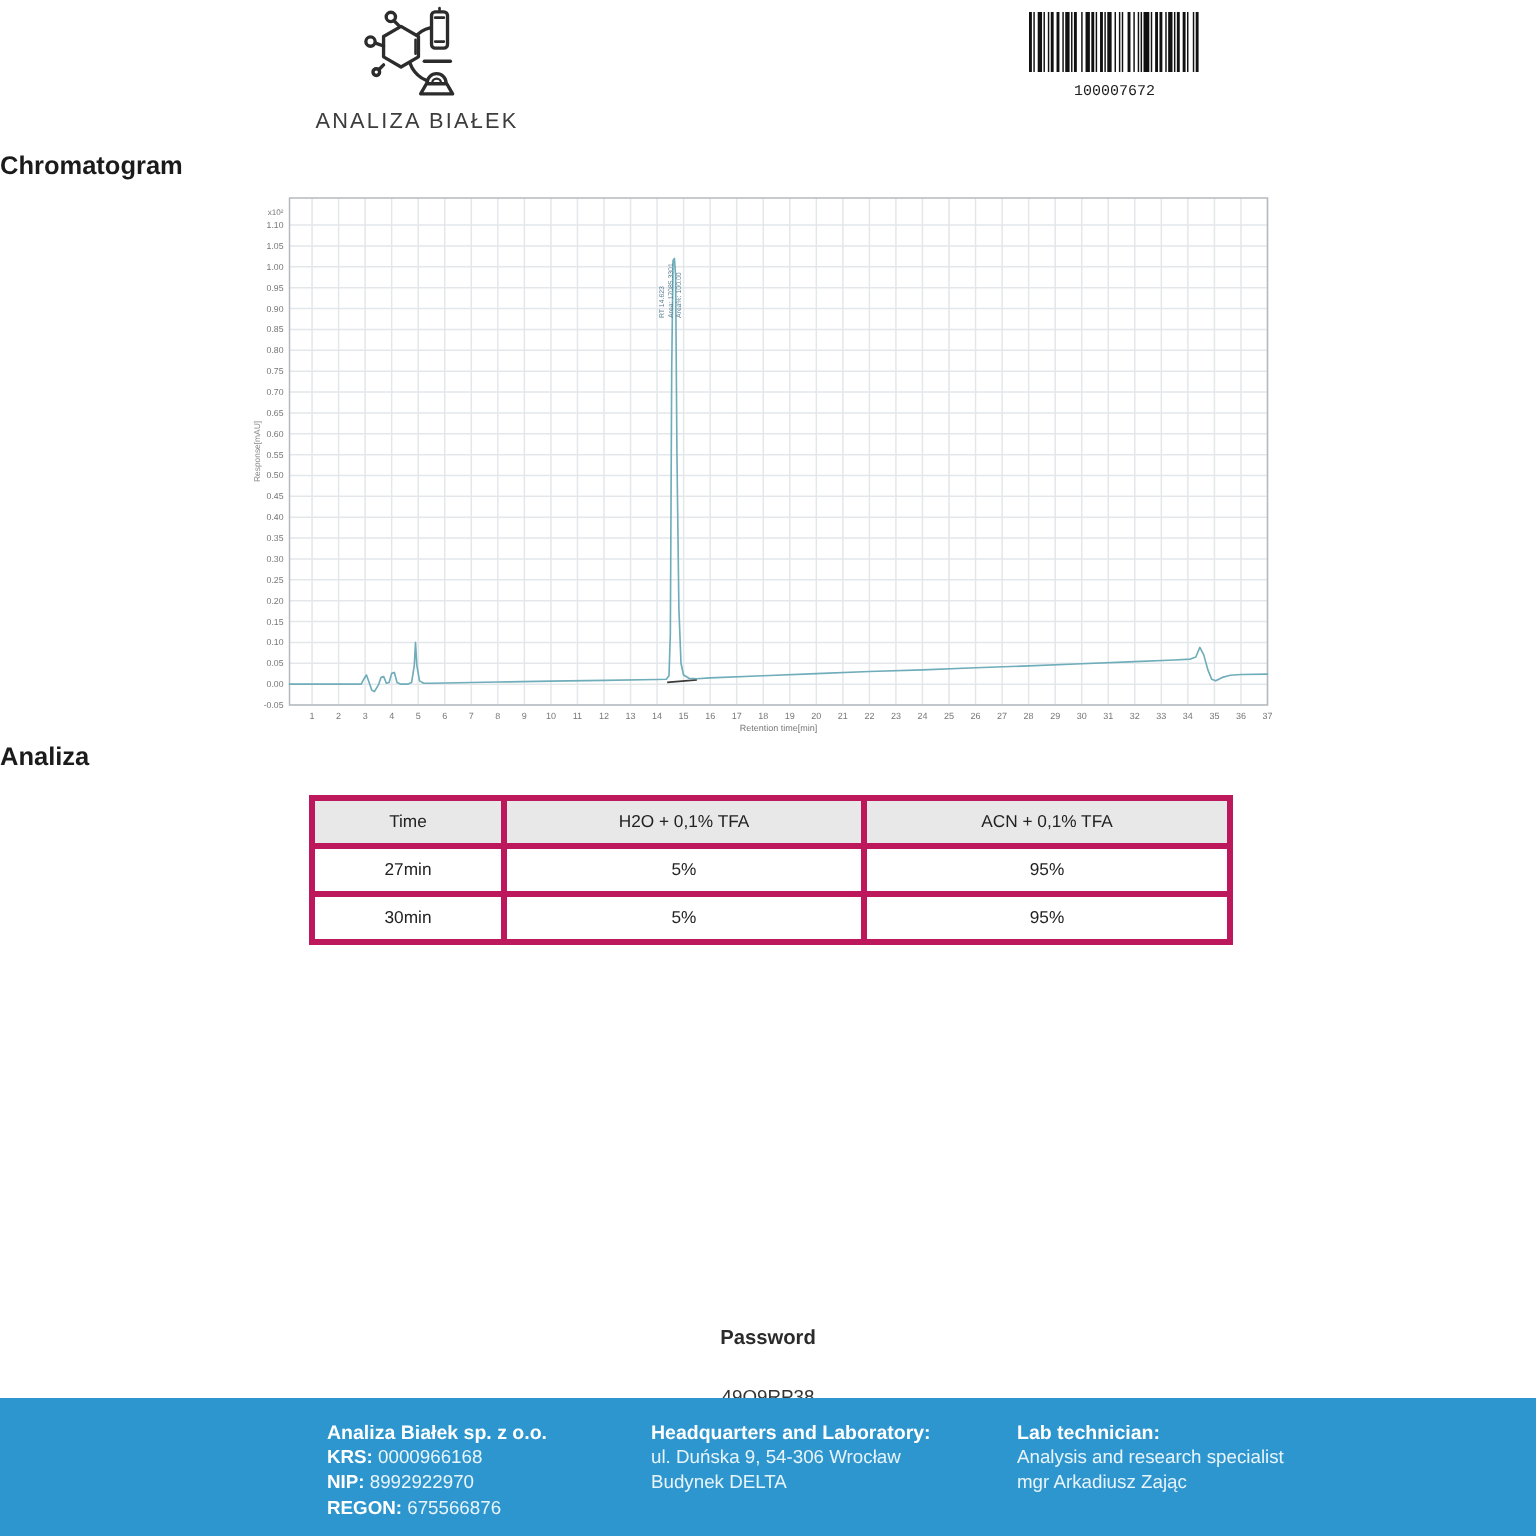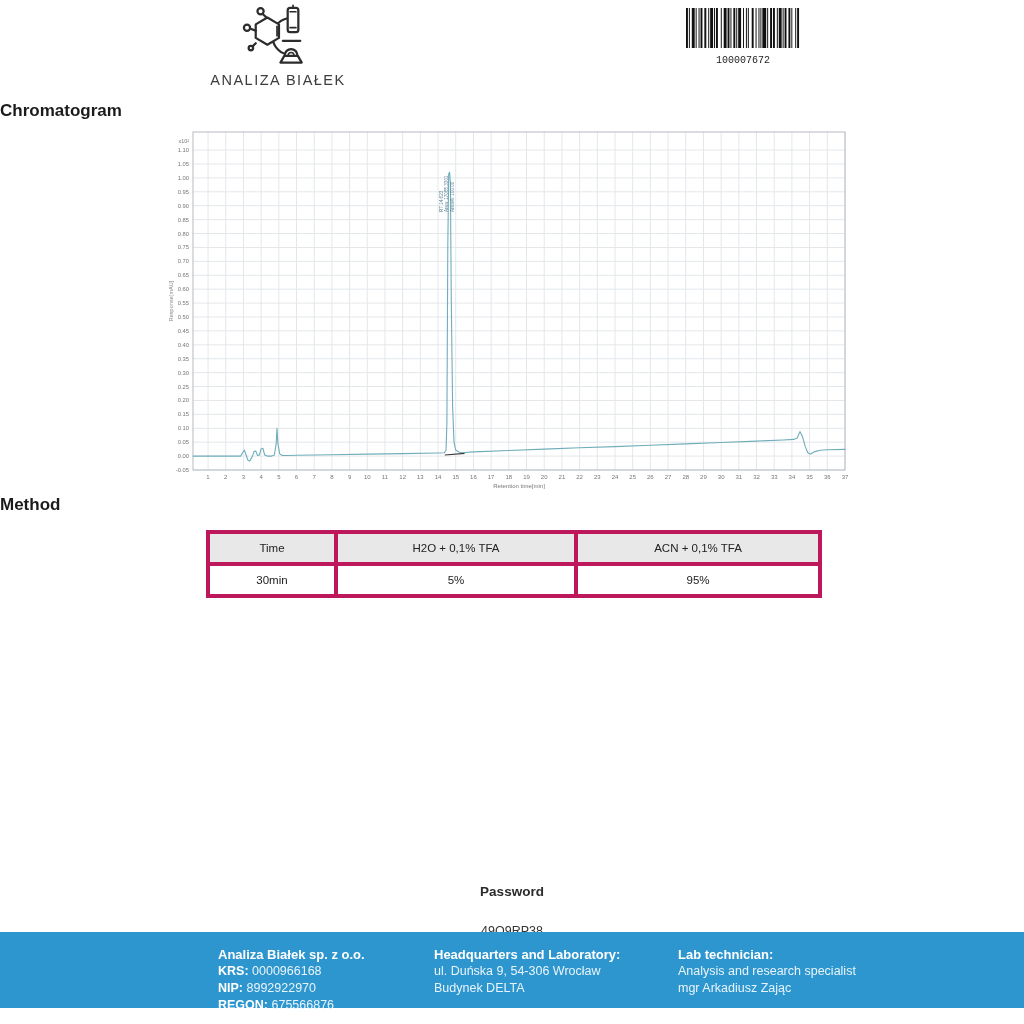--- a/index.html
+++ b/index.html
@@ -28,21 +28,21 @@
   table.method th{background:#e8e8e8;}
   table.method col.c1{width:128px;} table.method col.c2{width:240px;} table.method col.c3{width:244px;}
   table.method{border:1.5px solid #2f2f2f;}
 
   
   .pw-wrap{left:0;top:884px;width:1024px;text-align:center;}
   .pw-label{font-weight:bold;font-size:13.5px;color:#2b2b2b;}
   .pw-value{margin-top:25px;font-size:12.5px;color:#333;}
 
   
-  .footer{left:0;top:932px;width:1024px;height:76px;text-decoration:underline;}
+  .footer{left:0;top:932px;width:1024px;height:92px;text-decoration:underline;}
   .fcol{position:absolute;top:14px;color:#fff;}
   .fcol .ftitle{font-weight:bold;font-size:13px;line-height:17px;}
   .fcol .fline{font-size:12.5px;line-height:17px;color:#e8f4fb;}
   .fcol .fline b{color:#ffffff;}
   .fcol1{left:218px;} .fcol2{left:434px;} .fcol3{left:678px;}
 </style>
 </head>
 <body>
 
 <div class="abs logo-wrap">
@@ -244,35 +244,40 @@
       <line x1="279.7763907734057" y1="327.97777777777776" x2="299.5929443690638" y2="326.30864197530866" stroke="#3a3a3a" stroke-width="1.2"></line>
       <polyline points="28.0,329.1 75.8,329.1 77.5,325.8 79.3,323.0 81.1,328.0 82.8,333.0 84.6,334.1 87.3,329.6 89.0,324.6 90.8,324.1 92.6,328.5 94.4,328.0 96.1,321.9 97.9,321.3 99.7,328.0 102.3,329.1 106.7,329.1 109.4,328.0 111.2,316.6 112.0,301.3 112.9,316.6 114.7,326.9 117.4,328.5 122.7,328.5 131.5,328.3 166.9,327.7 202.3,327.1 237.7,326.6 273.1,326.0 279.2,325.8 281.0,323.5 281.9,295.7 282.8,120.4 283.7,46.7 284.6,45.3 285.4,56.5 286.3,176.1 287.6,279.0 289.0,315.2 290.7,323.0 294.3,325.2 299.6,325.5 308.4,324.9 343.8,323.5 379.2,322.1 414.6,320.7 450.0,319.6 485.4,318.2 520.8,316.9 556.1,315.5 591.5,314.1 618.1,313.0 628.7,312.4 632.2,311.0 634.9,304.6 637.5,309.6 640.2,319.4 642.8,325.8 645.5,326.9 649.9,324.6 655.2,323.2 662.3,322.7 680.0,322.4" fill="none" stroke="#6fadba" stroke-width="1.1" stroke-linejoin="round" stroke-linecap="round"></polyline>
       <g transform="translate(277.5,85) rotate(-90)">
         <text x="0" y="0" font-size="4.6" fill="#567e90" font-family="Liberation Sans, sans-serif">RT 14.623</text>
         <text x="0" y="5.9" font-size="4.6" fill="#567e90" font-family="Liberation Sans, sans-serif">Area: 17085.3301</text>
         <text x="0" y="11.8" font-size="4.6" fill="#567e90" font-family="Liberation Sans, sans-serif">Area%: 100.00</text>
       </g>
     </svg>
 </div>
 
-<div class="abs sect-title" id="method-title">Method</div>
+<div class="abs sect-title" id="method-title">Analiza</div>
 <table class="method">
   <colgroup>
       <col class="c1">
       <col class="c2">
       <col class="c3">
     </colgroup>
   <thead>
       <tr id="method-head">
         <th>Time</th>
         <th>H2O + 0,1% TFA</th>
         <th>ACN + 0,1% TFA</th>
       </tr>
     </thead>
   <tbody id="method-body">
+      <tr>
+        <td>27min</td>
+        <td>5%</td>
+        <td>95%</td>
+      </tr>
       <tr>
         <td>30min</td>
         <td>5%</td>
         <td>95%</td>
       </tr>
     </tbody>
 </table>
 
 <div class="abs pw-wrap">
   <div class="pw-label">Password</div>

